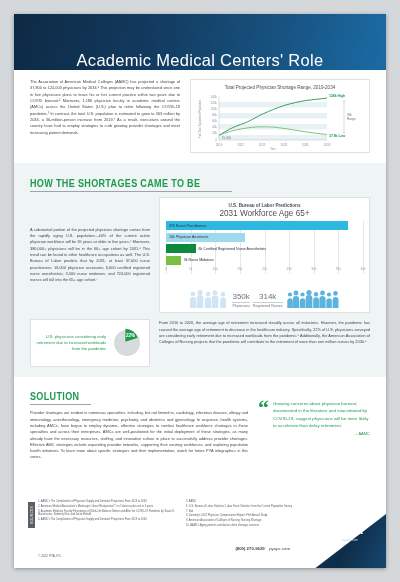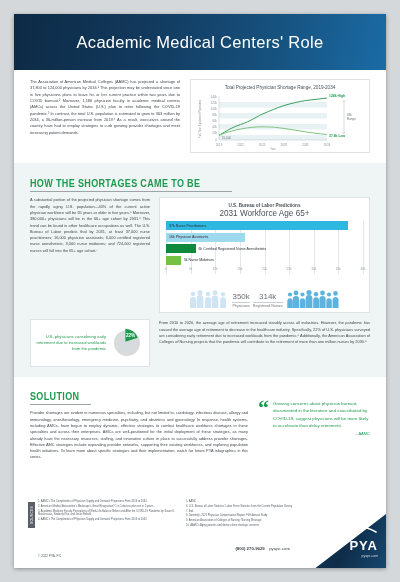--- a/index.html
+++ b/index.html
@@ -10,21 +10,21 @@
   }
   #sheet{
     position:absolute;left:14px;top:14px;width:372px;height:554px;
     background:#ffffff;box-shadow:0 1px 4px rgba(0,0,0,.35);
     overflow:hidden;
   }
   
   .hero{
     position:relative;height:56px;
     background:linear-gradient(100deg,#0d2a44 0%,#12395d 35%,#17527f 70%,#1b6ba5 100%);
-    display:flex;flex-direction:column;align-items:center;justify-content:center;
+    display:flex;flex-direction:column;align-items:center;justify-content:flex-end;
   }
   .hero .l1,.hero .l2{
     color:#ffffff;font-weight:300;letter-spacing:.3px;line-height:1.22;
     font-size:16.5px;white-space:nowrap;
   }
   .hero .l2{font-size:15px;}
   
   .sec-head{
     color:#1e9a4f;font-weight:bold;font-size:10.5px;letter-spacing:.4px;
     font-family:"Liberation Sans Narrow","Liberation Sans",sans-serif;
@@ -38,21 +38,21 @@
   .band-bg{padding:9px 16px 10px 16px;background:#ffffff;display:flex;gap:10px;}
   .band-bg .left{width:150px;}
   .band-bg .right{flex:1;}
   
   .card{background:#ffffff;border:1px solid #dfe2e5;}
   .chart-title{font-size:4.6px;color:#4a5056;text-align:center;line-height:1.35;padding:5px 4px 2px;}
   .linechart{position:relative;height:56px;margin:0 4px 3px 2px;}
   .linechart svg{display:block;}
   
   .band-how{background:#eef5f4;padding:10px 16px 10px 16px;}
-  .how-body{display:flex;gap:9px;}
+  .how-body{display:flex;gap:9px;align-items:center;}
   .how-left{width:120px;}
   .how-right{flex:1;}
   .bls-card{background:#fff;border:1px solid #dfe2e5;padding:5px 6px 4px;}
   .bls-t1{font-size:4.6px;color:#4a5056;text-align:center;font-weight:bold;}
   .bls-t2{font-size:8.2px;color:#4a5056;text-align:center;font-weight:300;margin-top:1px;margin-bottom:3px;}
   .bar-row{position:relative;height:9px;margin-bottom:2.5px;}
   .bar{position:absolute;left:0;top:0;height:9px;display:flex;align-items:center;}
   .bar-lab{font-size:3.6px;color:#2b3035;padding-left:3px;white-space:nowrap;}
   .bar-lab.out{position:absolute;left:100%;}
   .gridwrap{position:relative;}
@@ -82,21 +82,21 @@
   .src-tab span{transform:rotate(-90deg);white-space:nowrap;}
   .src-cols{position:absolute;left:24px;right:60px;top:4px;display:flex;gap:8px;}
   .src-col{flex:1;}
   .src-item{font-size:2.6px;color:#5a6066;line-height:1.45;margin-bottom:1px;}
   .copyright{position:absolute;left:24px;bottom:10px;font-size:3.1px;color:#5a6066;}
   .logo-box{
     position:absolute;right:0;bottom:0;width:86px;height:54px;
     background:linear-gradient(115deg,#123a5e 0%,#0e2d49 55%,#16476f 100%);
     clip-path:polygon(18% 100%,100% 0,100% 100%);
   }
-  .logo-inner{position:absolute;right:8px;bottom:10px;text-align:right;width:56px;}
+  .logo-inner{position:absolute;right:8px;bottom:26px;text-align:center;width:56px;}
   .logo-pya{color:#fff;font-size:13px;font-weight:bold;letter-spacing:1px;line-height:1;}
   .logo-url{color:#cfd8e0;font-size:3.4px;margin-top:2px;}
   .contact{
     position:absolute;right:96px;bottom:14px;text-align:right;
   }
   .contact .ph{font-size:4.3px;color:#3d4347;font-weight:bold;}
   .contact .web{font-size:4.3px;color:#3d4347;}
 </style>
 </head>
 <body>

